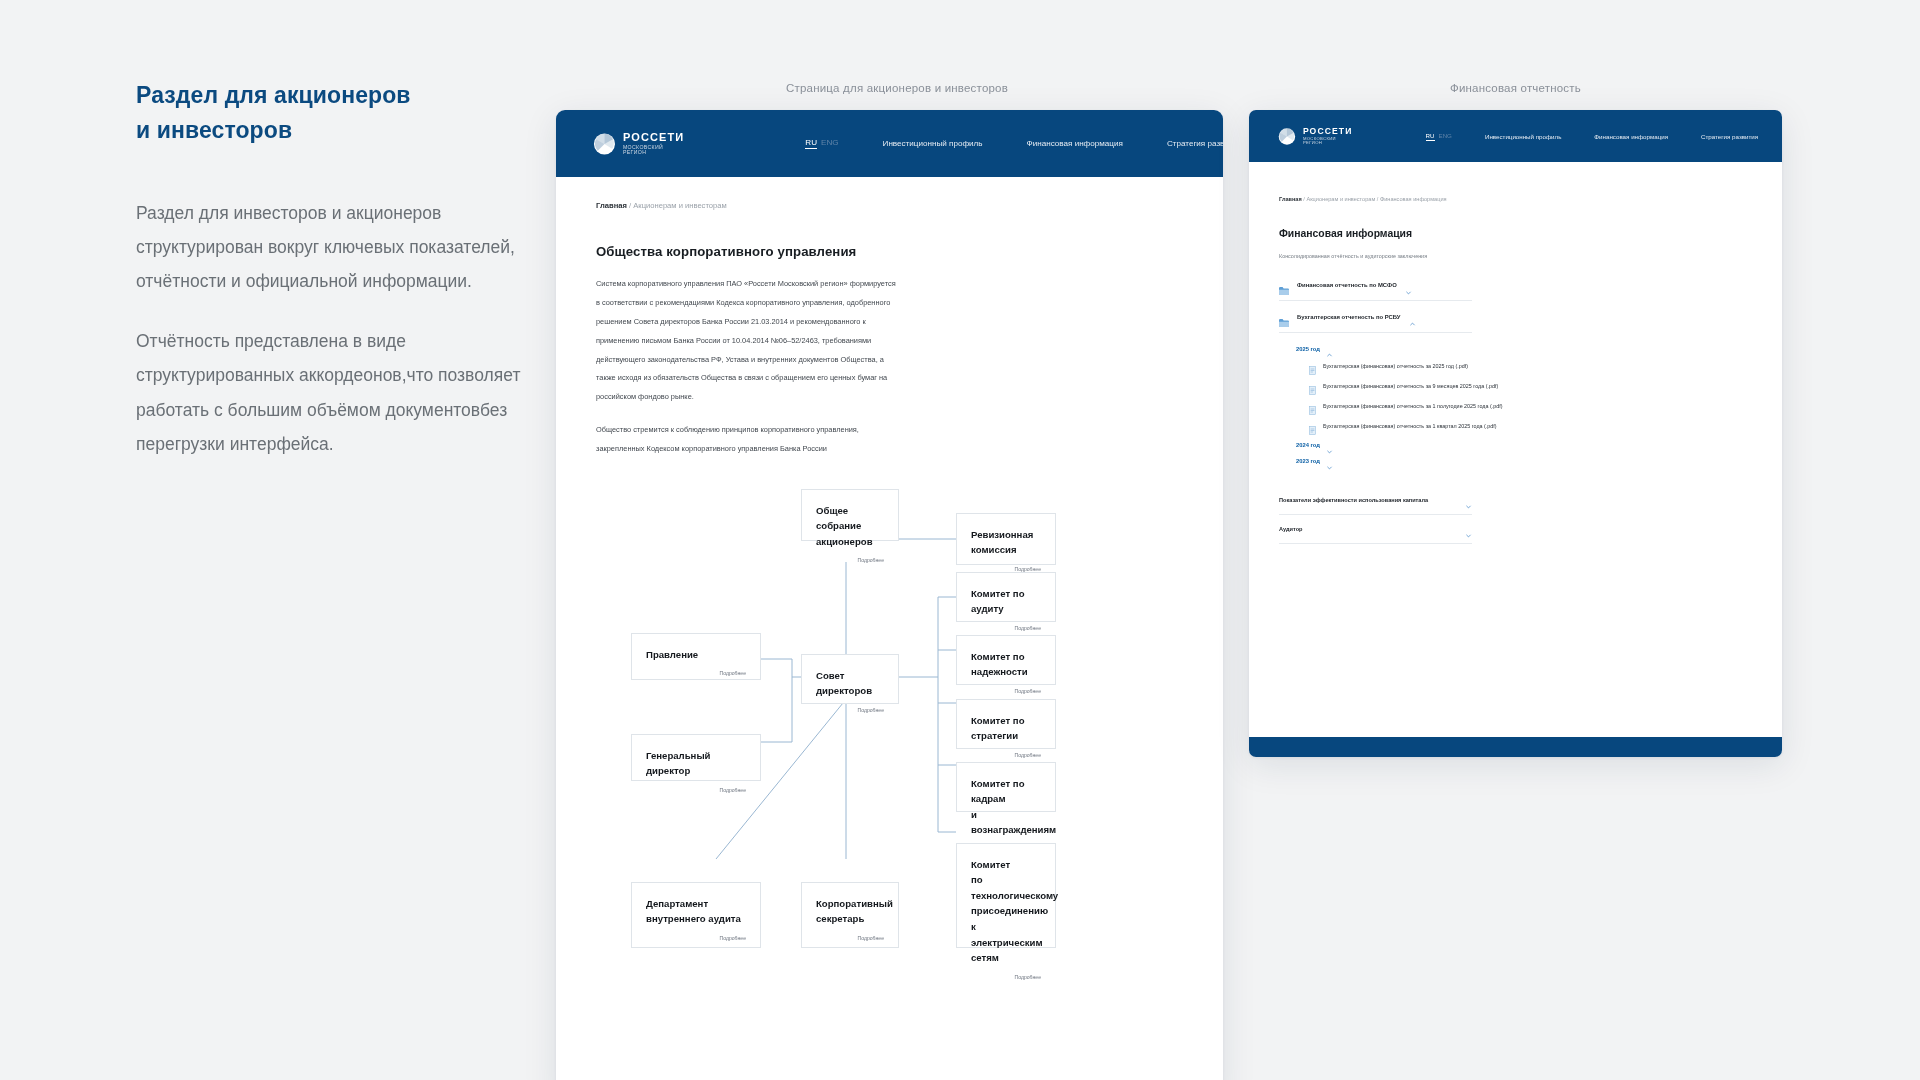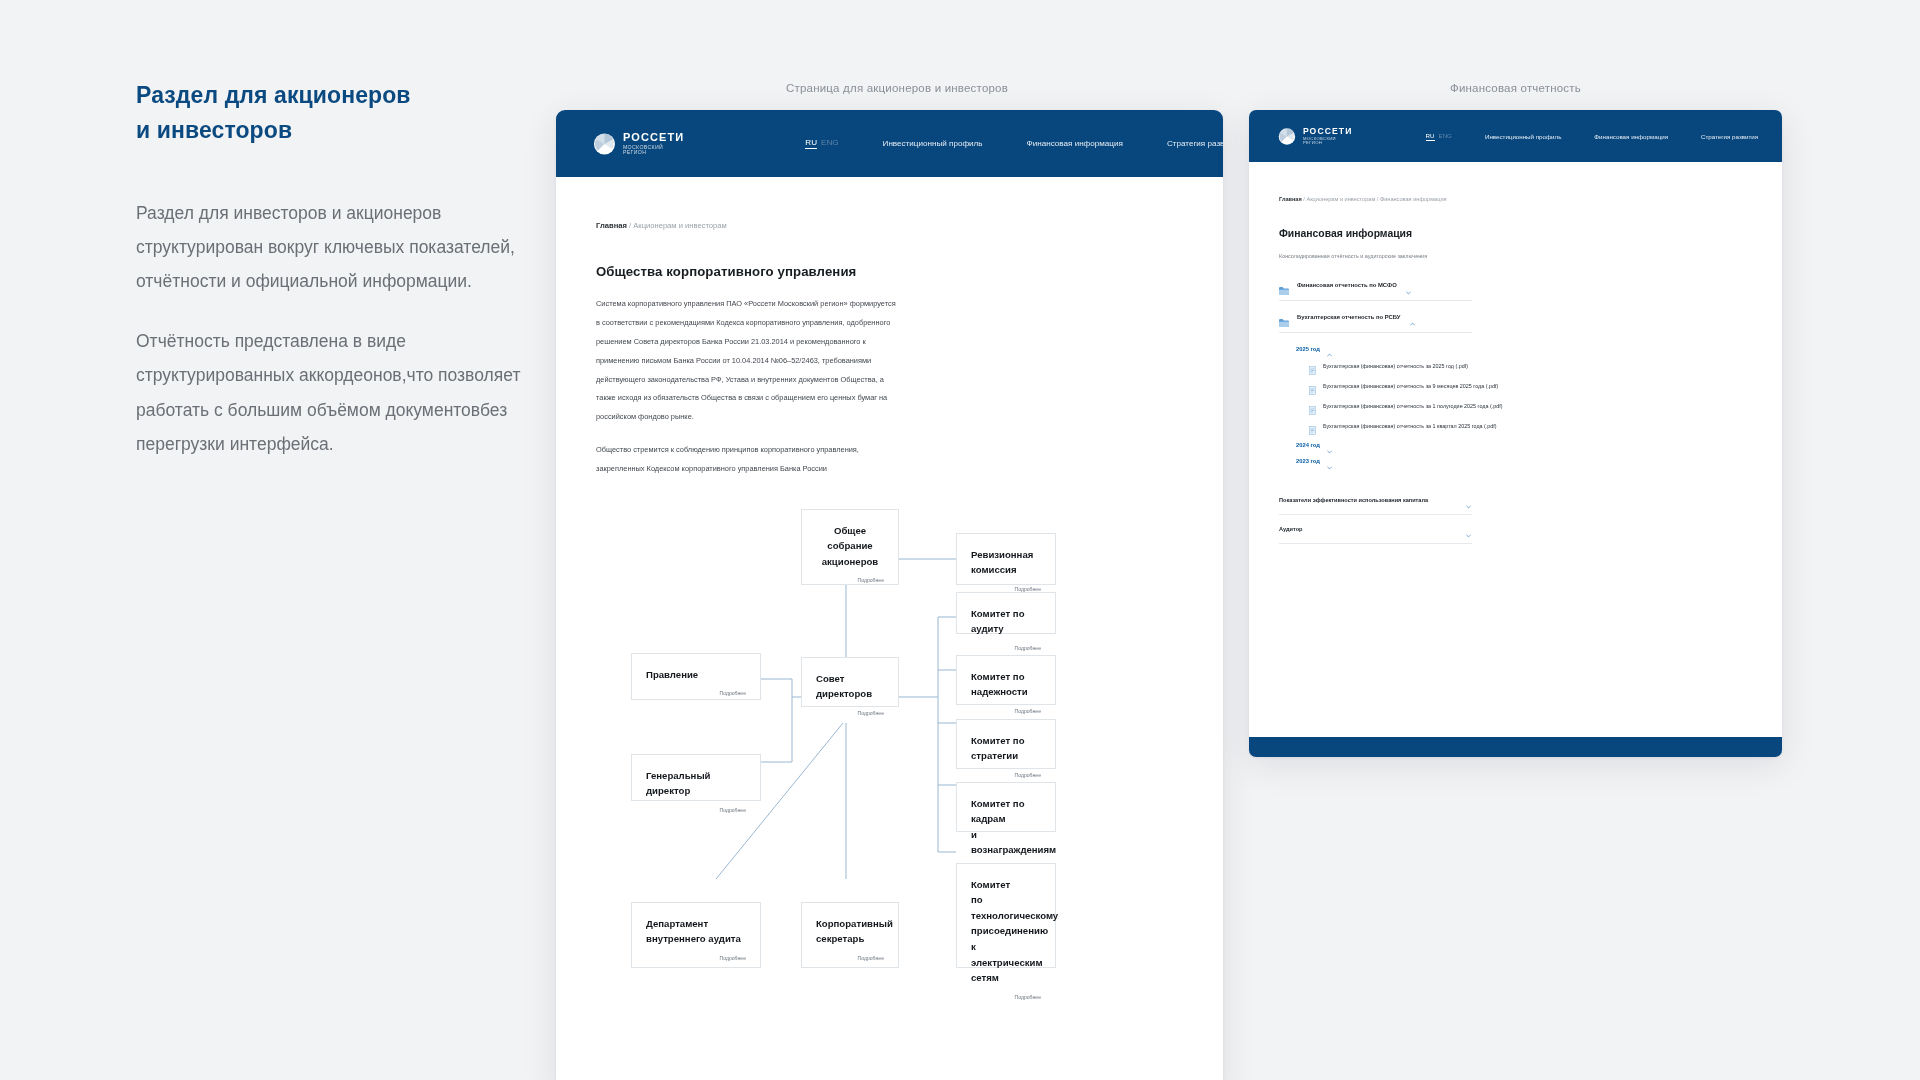--- a/index.html
+++ b/index.html
@@ -65,21 +65,21 @@
   #card-a .nav-item { font-size: 8.1px; margin-left: 44px; }
   #card-b .nav-item { font-size: 6.2px; margin-left: 33px; }
   .lang { display: flex; align-items: baseline; }
   .lang .ru { color: #ffffff; border-bottom: 1px solid #ffffff; padding-bottom: 1px; }
   .lang .en { color: #5f84a8; margin-left: 4px; }
   #card-a .lang { font-size: 8.1px; margin-left: 120px; }
   #card-b .lang { font-size: 6.2px; margin-left: 72px; }
 
   
   .body-a { padding: 0 40px; position: relative; }
-  .crumbs { margin-top: 44px; font-size: 7.6px; color: #9aa1a9; }
+  .crumbs { margin-top: 24px; font-size: 7.6px; color: #9aa1a9; }
   .crumbs b { color: #2c3238; font-weight: 700; }
   .crumbs .sep { color: #9aa1a9; }
   .h-sec {
     margin-top: 34px; font-size: 13.2px; font-weight: 700; color: #181d22;
     letter-spacing: .1px;
   }
   .para { margin-top: 16px; font-size: 7.4px; line-height: 2.55; color: #41474e; max-width: 305px; }
   .para + .para { margin-top: 14px; }
 
   
@@ -215,31 +215,31 @@
             <path d="M196 255 L196 255"></path>
             <path d="M165 255 L196 255"></path>
             <path d="M196 190 L205 190"></path>
 
             <path d="M250 216 L250 372"></path>
 
             <path d="M247 216 L120 372"></path>
           </g>
         </svg>
 
-        <div class="node" style="left:205px; top:2px; width:98px; height:76px;text-align:center;">
+        <div class="node" style="left:205px; top:2px; width:98px; height:52px;">
           <div class="n-title">Общее собрание<br>акционеров</div>
           <div class="n-more">Подробнее</div>
         </div>
 
         <div class="node" style="left:360px; top:26px; width:100px; height:52px;">
           <div class="n-title">Ревизионная комиссия</div>
           <div class="n-more">Подробнее</div>
         </div>
 
-        <div class="node" style="left:205px; top:150px; width:98px; height:50px;">
+        <div class="node" style="left:205px; top:167px; width:98px; height:50px;">
           <div class="n-title">Совет директоров</div>
           <div class="n-more">Подробнее</div>
         </div>
 
         <div class="node" style="left:35px; top:146px; width:130px; height:47px;">
           <div class="n-title">Правление</div>
           <div class="n-more">Подробнее</div>
         </div>
 
         <div class="node" style="left:35px; top:247px; width:130px; height:47px;">
@@ -250,21 +250,21 @@
         <div class="node" style="left:35px; top:395px; width:130px; height:66px;">
           <div class="n-title">Департамент<br>внутреннего аудита</div>
           <div class="n-more">Подробнее</div>
         </div>
 
         <div class="node" style="left:205px; top:395px; width:98px; height:66px;">
           <div class="n-title">Корпоративный<br>секретарь</div>
           <div class="n-more">Подробнее</div>
         </div>
 
-        <div class="node" style="left:360px; top:85px; width:100px; height:42px;">
+        <div class="node" style="left:360px; top:85px; width:100px; height:50px;">
           <div class="n-title">Комитет по аудиту</div>
           <div class="n-more">Подробнее</div>
         </div>
 
         <div class="node" style="left:360px; top:148px; width:100px; height:50px;">
           <div class="n-title">Комитет по надежности</div>
           <div class="n-more">Подробнее</div>
         </div>
 
         <div class="node" style="left:360px; top:212px; width:100px; height:50px;">

